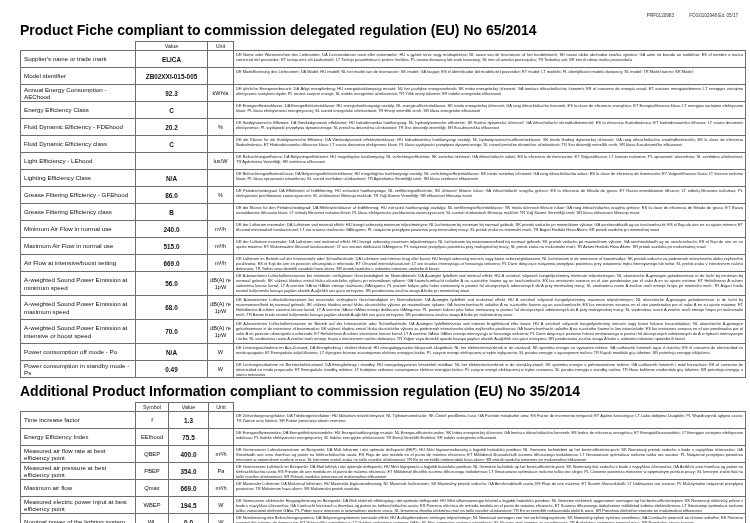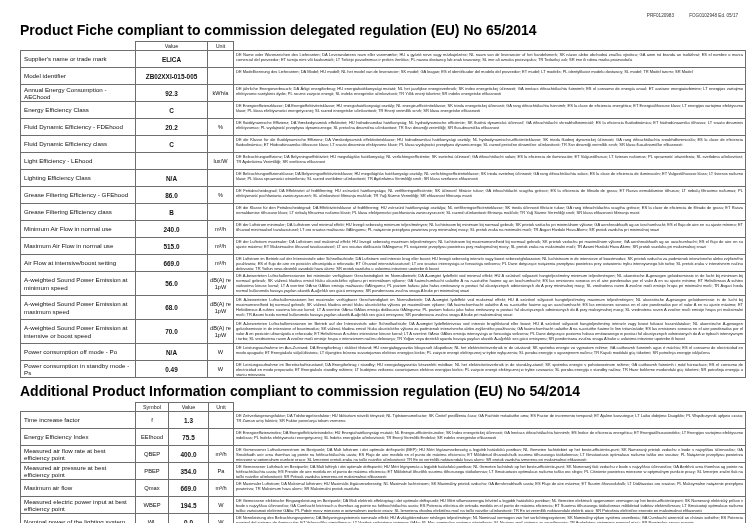--- a/index.html
+++ b/index.html
@@ -218,21 +218,21 @@
     <td class="val">0.49</td>
     <td class="unt">W</td>
     <td class="dsc">
       <div class="desc">DE Leistungsaufnahme im Bereitschaftszustand; DA Energiforbrug i standby; HU energiafogyasztás készenléti módban; NL het elektriciteitsverbruik in de stand-by-stand; SK spotreba energie v pohotovostnom režime; GA caitheamh fuinnimh i mód fuireachais; ES el consumo de electricidad en modo preparado; ET Energiakulu standby režiimis; LT budėjimo veiksena suvartojamos elektros energijos kiekis; PL zużycie energii elektrycznej w trybie czuwania; SL poraba energija v standby načinu; TR Hazır bekleme modundaki güç tüketimi; SR potrošnja energija u stanju mirovanja</div>
     </td>
   </tr>
 </tbody>
   </table>
 
   <div class="t2-title">
-    <h1 class="title">Additional Product Information compliant to commission regulation (EU) No 54/2014</h1>
+    <h1 class="title">Additional Product Information compliant to commission regulation (EU) No 35/2014</h1>
   </div>
 
   <table id="t2">
     <colgroup>
       <col style="width:115px">
         <col style="width:33px">
         <col style="width:40px">
         <col style="width:25px">
         <col style="width:512px">
     </colgroup>

